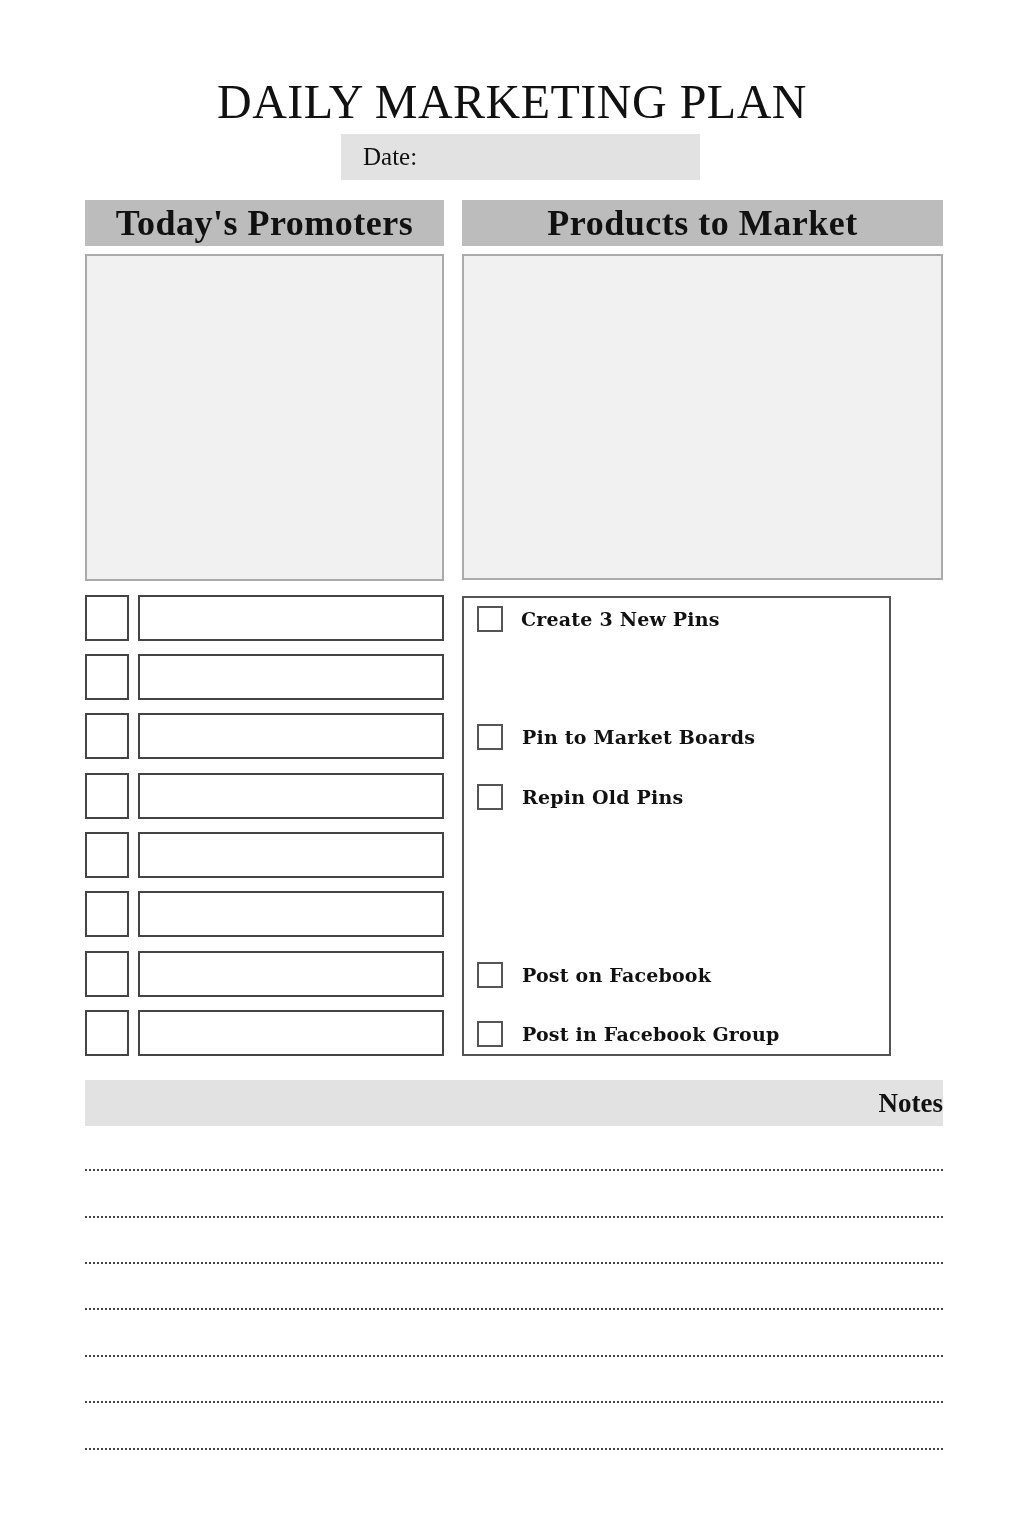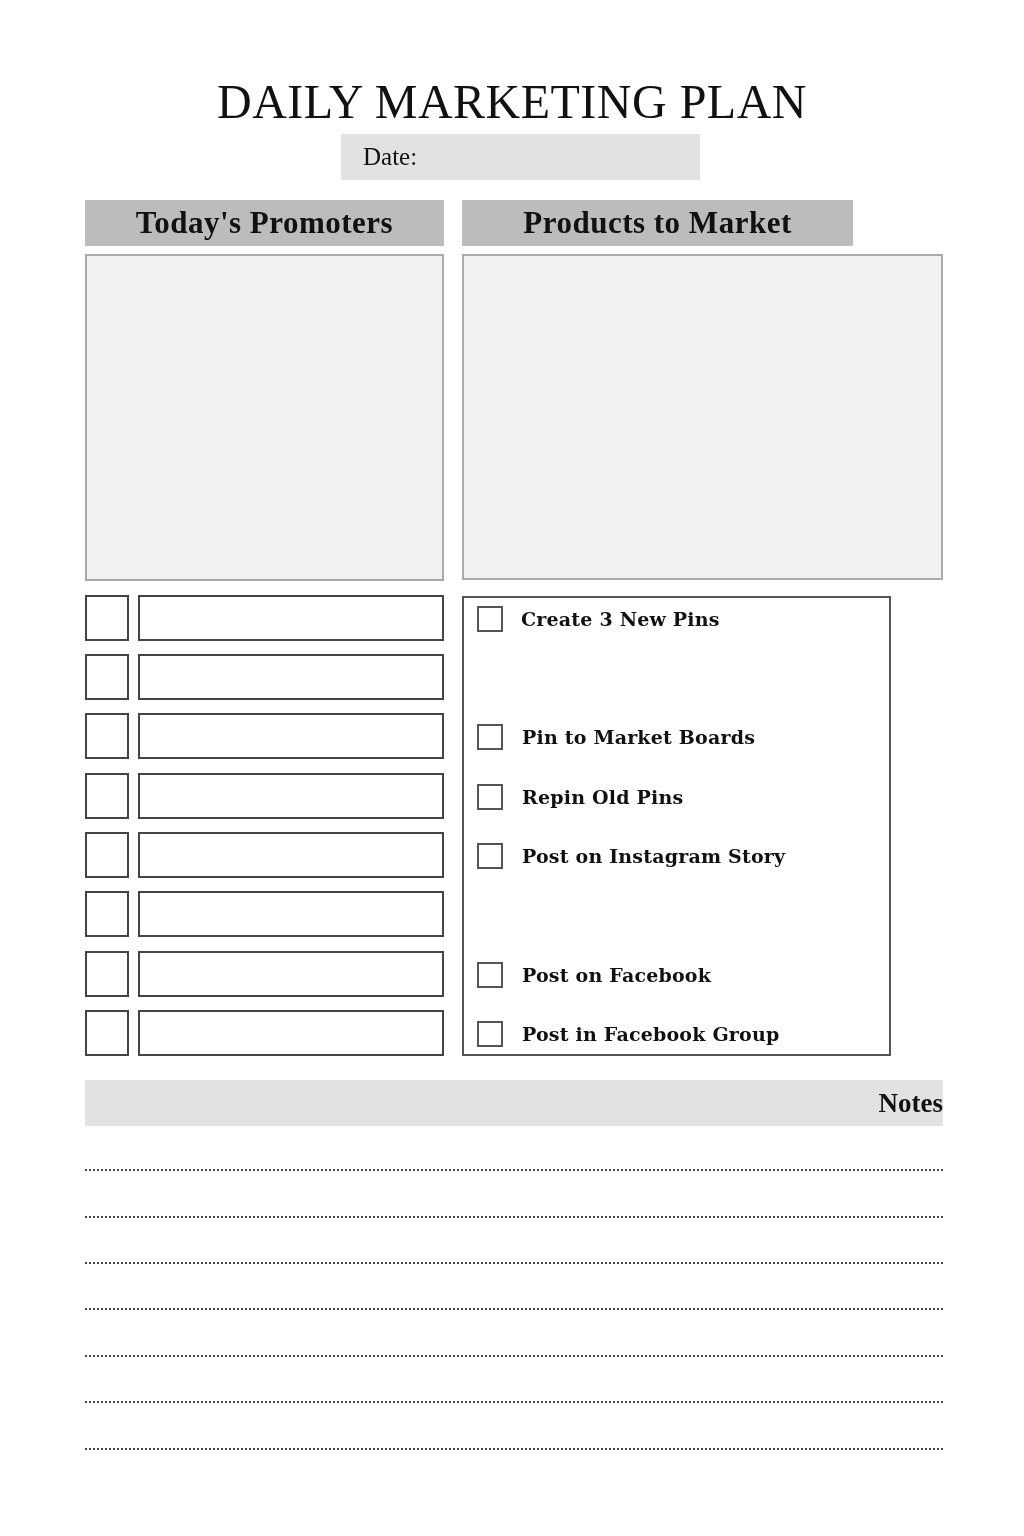--- a/index.html
+++ b/index.html
@@ -6,24 +6,24 @@
   body { width: 1024px; height: 1536px; position: relative; overflow: hidden;
          font-family: "DejaVu Serif", "Liberation Serif", serif; color: #111; }
   .title { position: absolute; left: 0; top: 72px; width: 1024px; text-align: center;
            font-family: "Liberation Serif", "DejaVu Serif", serif; font-size: 48px;
            font-weight: normal; letter-spacing: 0.5px; color: #111; line-height: 60px; }
   .date-box { position: absolute; left: 341px; top: 134px; width: 359px; height: 46px;
               background: #e2e2e2; }
   .date-label { position: absolute; left: 22px; top: 6px; font-size: 25px; font-weight: normal;
                 font-family: "Liberation Serif", serif; line-height: 34px; }
   .header { position: absolute; height: 46px; background: #bcbcbc; text-align: center;
-            font-family: "Liberation Serif", serif; font-weight: bold; font-size: 31px;
+            font-family: "Liberation Serif", serif; font-weight: bold; font-size: 36px;
             line-height: 46px; letter-spacing: 0.5px; }
   .h-left { left: 85px; top: 200px; width: 359px; }
-  .h-right { left: 462px; top: 200px; width: 391px; }
+  .h-right { left: 462px; top: 200px; width: 481px; }
   .panel { position: absolute; background: #f1f1f1; border: 2px solid #aaa; box-sizing: border-box; }
   .p-left { left: 85px; top: 254px; width: 359px; height: 327px; }
   .p-right { left: 462px; top: 254px; width: 481px; height: 326px; }
   .prow { position: absolute; left: 85px; height: 46px; width: 359px; }
   .prow .cb { position: absolute; left: 0; top: 0; width: 44px; height: 46px;
               border: 2px solid #444; box-sizing: border-box; background: #fff; }
   .prow .field { position: absolute; left: 53px; top: 0; width: 306px; height: 46px;
                  border: 2px solid #444; box-sizing: border-box; background: #fff; }
   .tasks { position: absolute; left: 462px; top: 596px; width: 429px; height: 460px;
            border: 2px solid #555; box-sizing: border-box; background: #fff; }
@@ -92,24 +92,20 @@
     <span class="tl" style="left:44px">Create 3 New Pins</span>
   </div>
   <div class="task" style="top:126px">
     <div class="tcb"></div>
     <span class="tl">Pin to Market Boards</span>
   </div>
   <div class="task" style="top:186px">
     <div class="tcb"></div>
     <span class="tl">Repin Old Pins</span>
   </div>
-  <div class="task" style="top:245px">
-    <div class="tcb"></div>
-    <span class="tl">Post on Instagram Story</span>
-  </div>
   <div class="task" style="top:364px">
     <div class="tcb"></div>
     <span class="tl">Post on Facebook</span>
   </div>
   <div class="task" style="top:423px">
     <div class="tcb"></div>
     <span class="tl">Post in Facebook Group</span>
   </div>
 </div>
 

